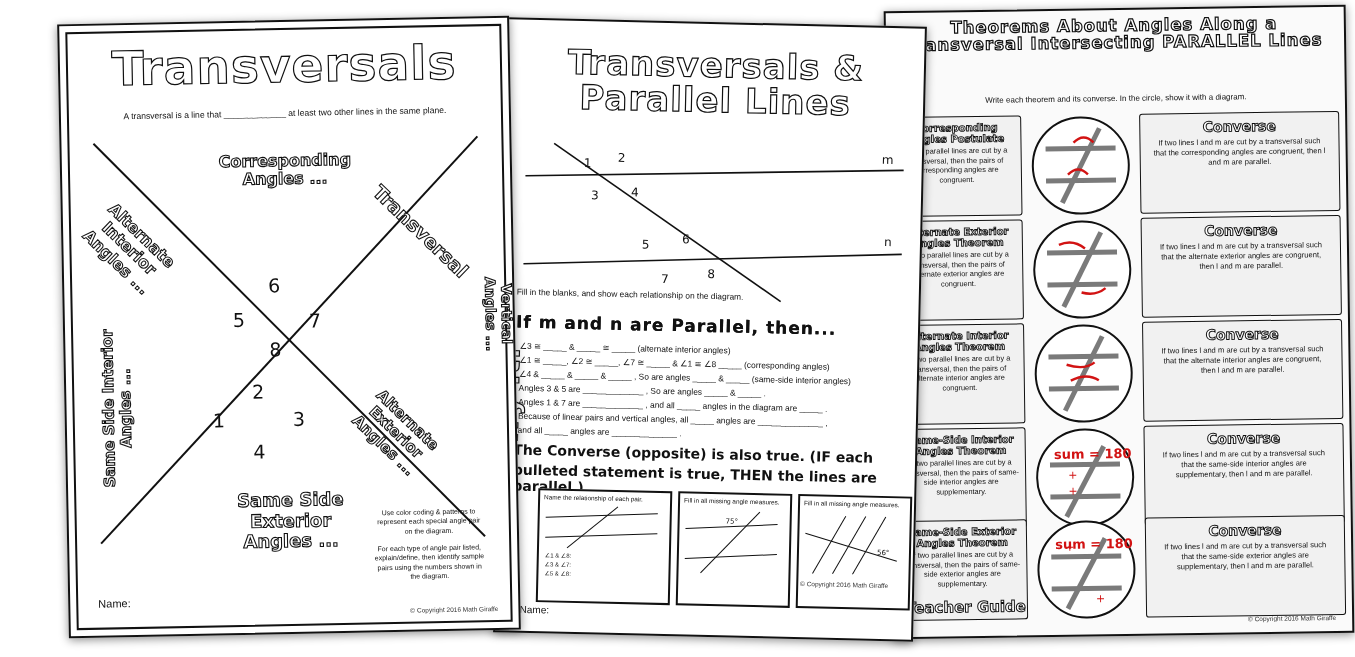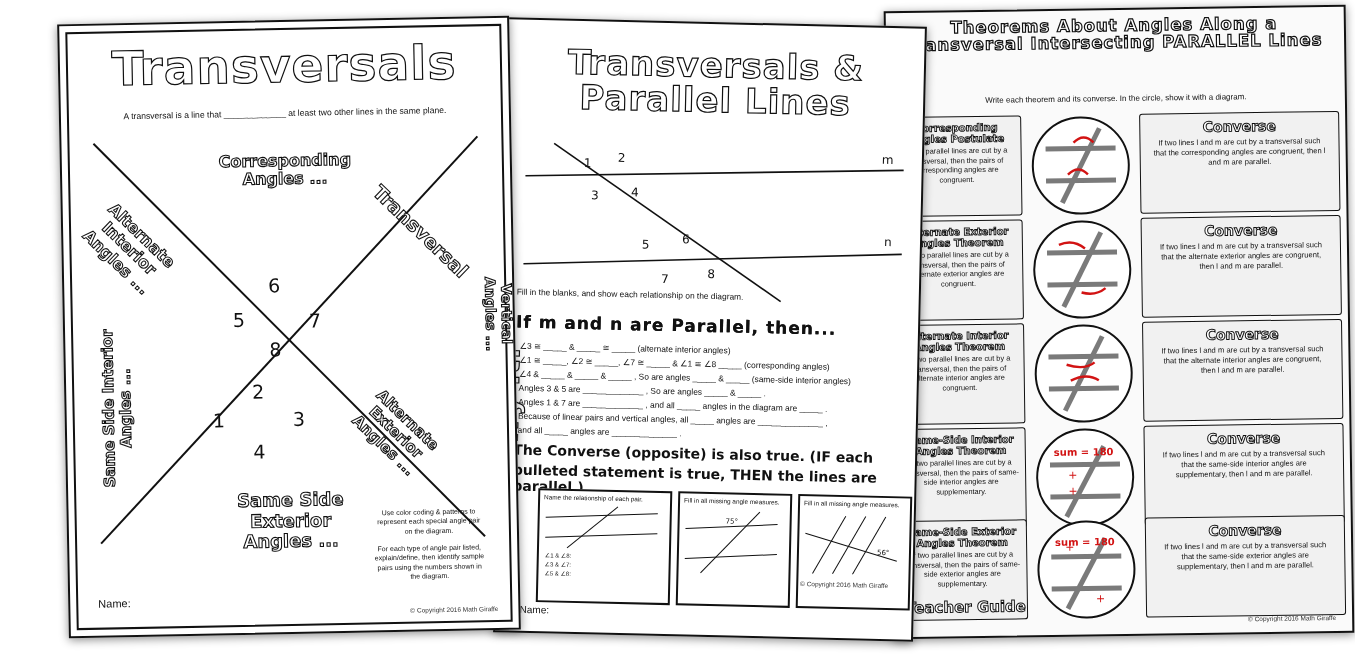--- a/index.html
+++ b/index.html
@@ -48,21 +48,21 @@
   #s3-title{position:absolute;left:10px;top:10px;width:440px;font-size:16.5px;}
   #s3-sub{position:absolute;left:40px;top:86px;width:382px;font-size:8px;color:#111;text-align:center;line-height:1.3;}
   .s3row{position:absolute;left:6px;width:450px;height:104px;}
   .s3left{position:absolute;left:0;top:2px;width:128px;height:98px;border:1.6px solid #111;background:#f1f1f1;border-radius:3px;}
   .s3left h4{margin:5px 4px 2px;font-family:"DejaVu Sans",sans-serif;font-weight:bold;font-size:10px;color:#fff;-webkit-text-stroke:.9px #111;text-align:center;line-height:1.1;}
   .s3left p{margin:2px 6px;font-size:7.4px;line-height:1.3;color:#111;text-align:center;}
   .s3circle{position:absolute;left:140px;top:4px;width:94px;height:94px;border-radius:50%;border:2px solid #111;background:#fff;}
   .s3right{position:absolute;left:248px;top:2px;width:198px;height:98px;border:1.6px solid #111;background:#f1f1f1;border-radius:3px;}
   .s3right h4{margin:5px 4px 3px;font-family:"DejaVu Sans",sans-serif;font-weight:bold;font-size:14px;color:#fff;-webkit-text-stroke:1px #111;text-align:center;}
   .s3right p{margin:2px 12px;font-size:7.6px;line-height:1.32;color:#111;text-align:center;}
-  .sumlabel{position:absolute;font-size:10px;color:#d21313;font-weight:bold;font-family:"DejaVu Sans",sans-serif;}
+  .sumlabel{position:absolute;font-size:13px;color:#d21313;font-weight:bold;font-family:"DejaVu Sans",sans-serif;}
   #s3-guide{position:absolute;left:14px;bottom:22px;font-family:"DejaVu Sans",sans-serif;font-weight:bold;font-size:15px;color:#fff;-webkit-text-stroke:1px #111;}
   #s3-copy{position:absolute;right:18px;bottom:12px;font-size:6.5px;color:#333;}
   svg{display:block;overflow:visible;}
 </style>
 </head>
 <body>
 
 <div class="stage">
 
   <div class="sheet" id="sheet3">

